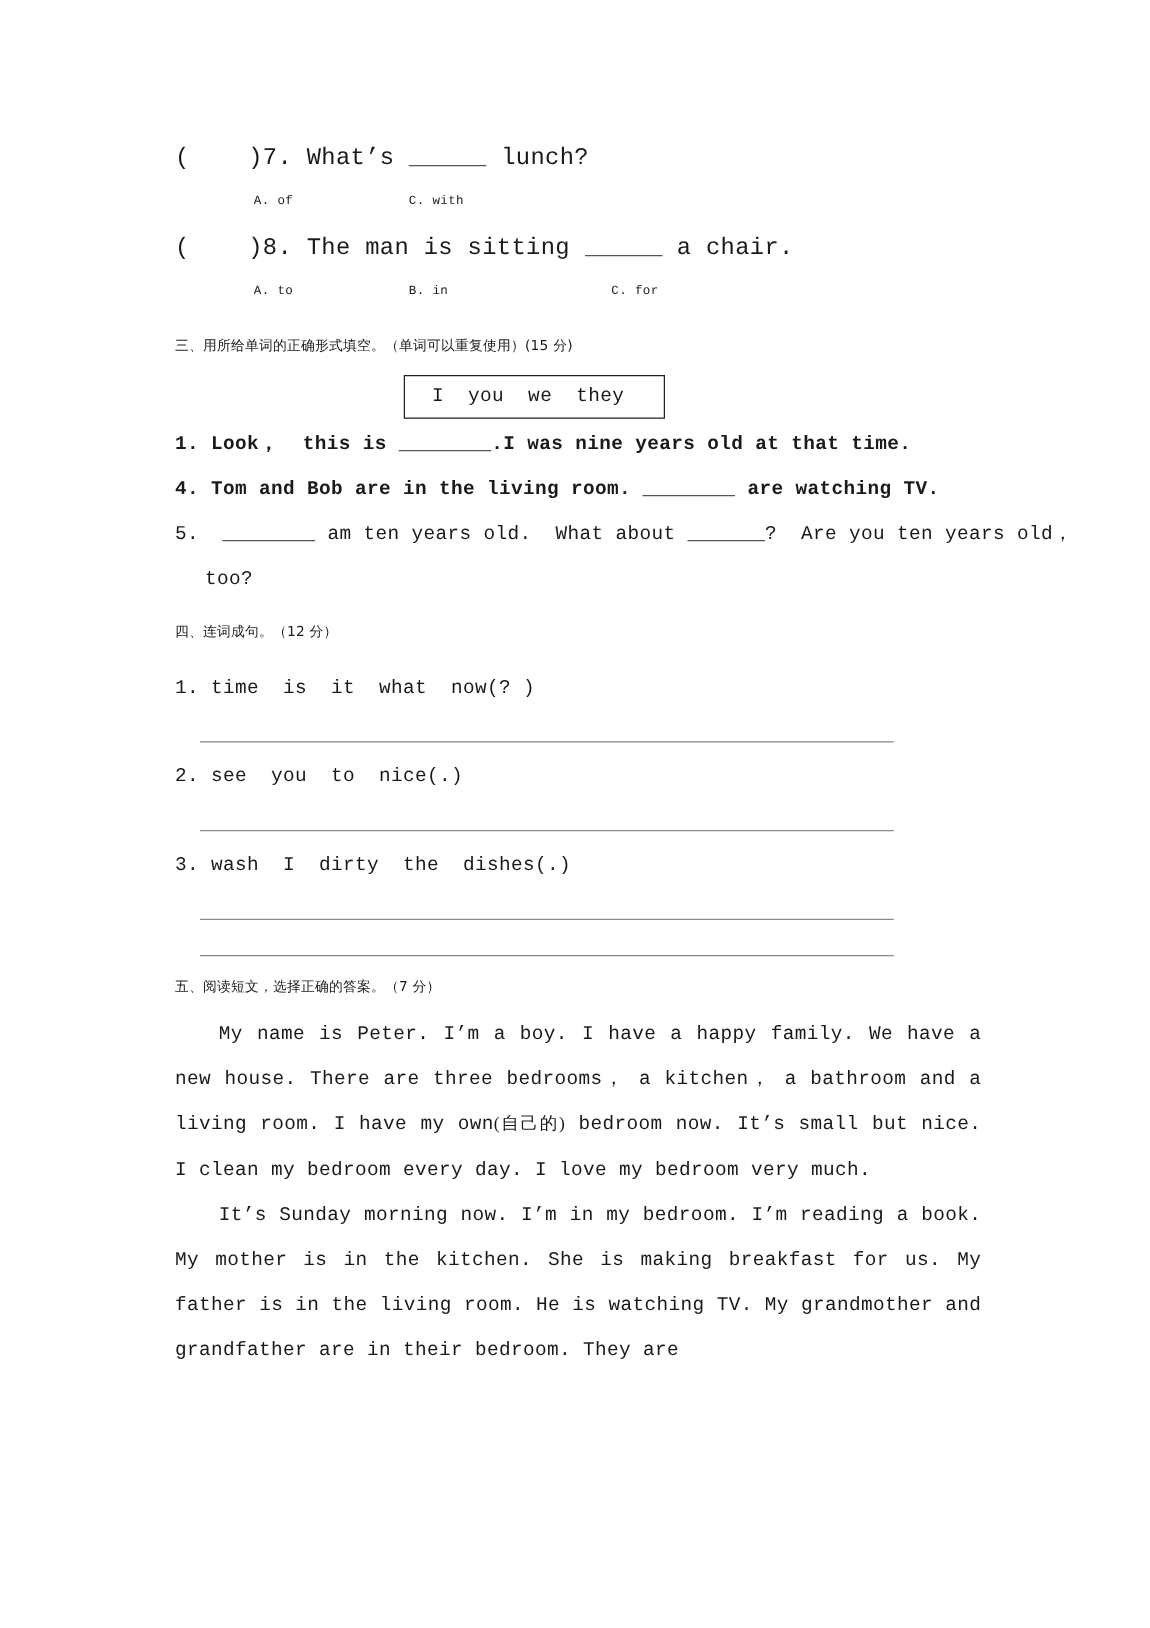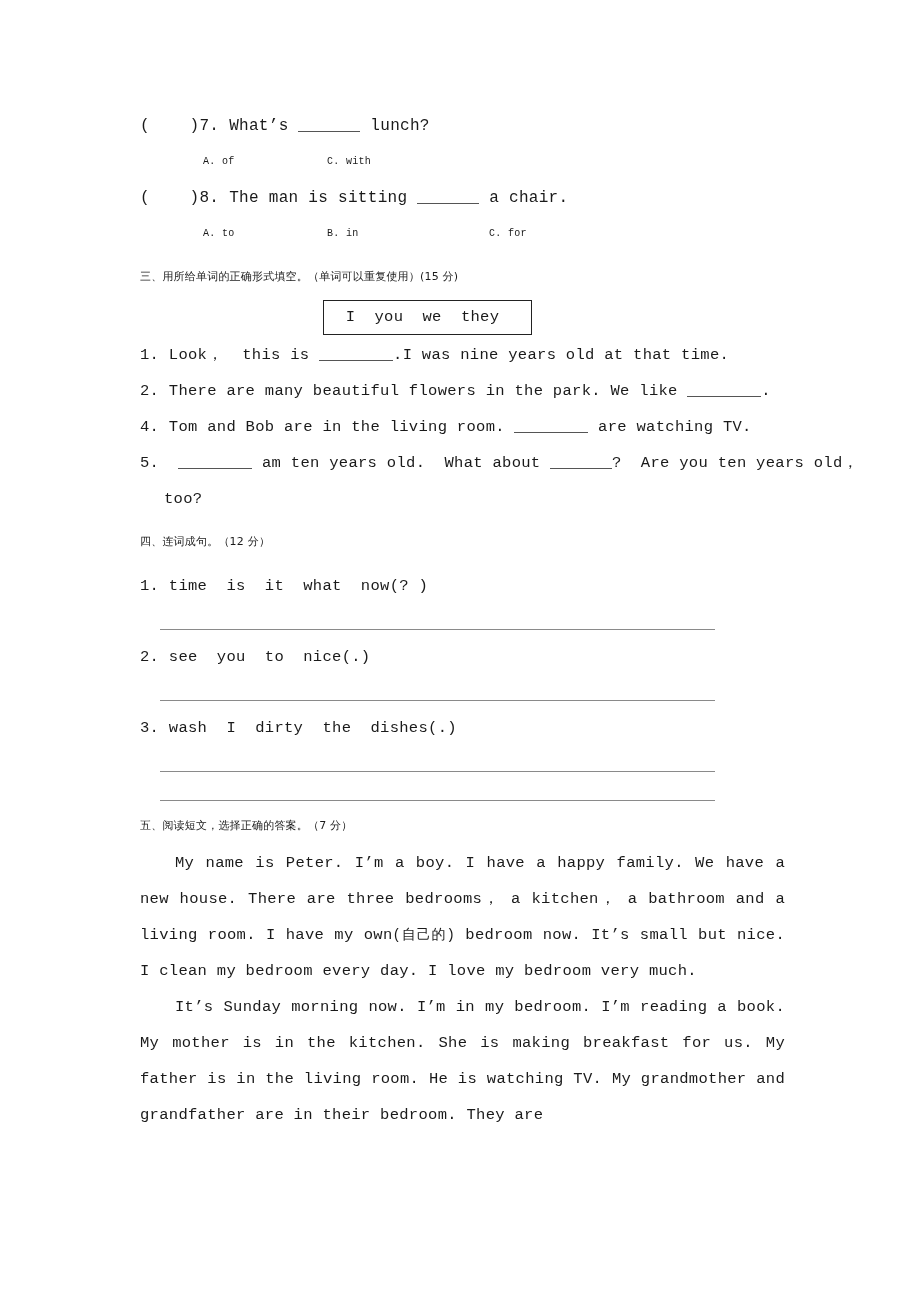--- a/index.html
+++ b/index.html
@@ -18,21 +18,21 @@
     background: #ffffff;
     overflow: hidden;
   }
   .content {
     position: absolute;
     left: 140px;
     top: 108px;
     width: 645px;
   }
   .mc-q {
-    font-size: 16px;
+    font-size: 19px;
     line-height: 36px;
     white-space: pre;
     letter-spacing: 0.3px;
   }
   .opts {
     display: flex;
     font-size: 10px;
     line-height: 36px;
     white-space: pre;
     letter-spacing: 0.3px;
@@ -67,20 +67,21 @@
     white-space: pre;
     letter-spacing: 0.3px;
   }
 
   
   .item {
     font-size: 15.5px;
     line-height: 36px;
     white-space: pre;
     letter-spacing: 0.3px;
+    font-weight: bold;
   }
   .item-wrap {
     font-size: 15.5px;
     line-height: 36px;
     letter-spacing: 0.3px;
   }
   .item-cont {
     padding-left: 24px;
     white-space: pre;
   }
@@ -117,21 +118,21 @@
     text-justify: inter-character;
     letter-spacing: 0.3px;
     margin-top: 2px;
   }
   .passage p {
     margin: 0;
     text-indent: 35px;
   }
   .passage p + p { margin-top: 0; }
   .cn-gloss {
-    font-family: Liberation Mono, monospace;
+    font-family: Liberation Serif, serif;
     font-size: 14px;
   }
 </style>
 </head>
 <body>
 
 <div class="page">
   <div class="content">
 
     <div class="mc-q"><span>(    )</span><span>7.</span> <span>What’s </span><span class="blk blk-m"></span><span> lunch?</span></div>
@@ -150,21 +151,20 @@
     </div>
 
     <div class="sec-head">三、用所给单词的正确形式填空。（单词可以重复使用）(15 分)</div>
 
     <div class="wordbox-wrap">
       <div class="wordbox">I  you  we  they</div>
     </div>
 
     <div class="item"><span>1.</span><span> Look，  this is </span><span class="blk blk-l"></span><span>.I was nine years old at that time.</span></div>
 
-    <div class="item"><span>2.</span><span> There are many beautiful flowers in the park. We like </span><span class="blk blk-l"></span><span>.</span></div>
 
 
     <div class="item"><span>4.</span><span> Tom and Bob are in the living room. </span><span class="blk blk-l"></span><span> are watching TV.</span></div>
 
     <div class="item-wrap">
       <div style="white-space:pre;"><span>5.</span><span>  </span><span class="blk blk-l"></span><span> am ten years old.  What about </span><span class="blk blk-m"></span><span>?  Are you ten years old，</span></div>
       <div class="item-cont">too?</div>
     </div>
 
     <div class="sec-head">四、连词成句。（12 分）</div>

